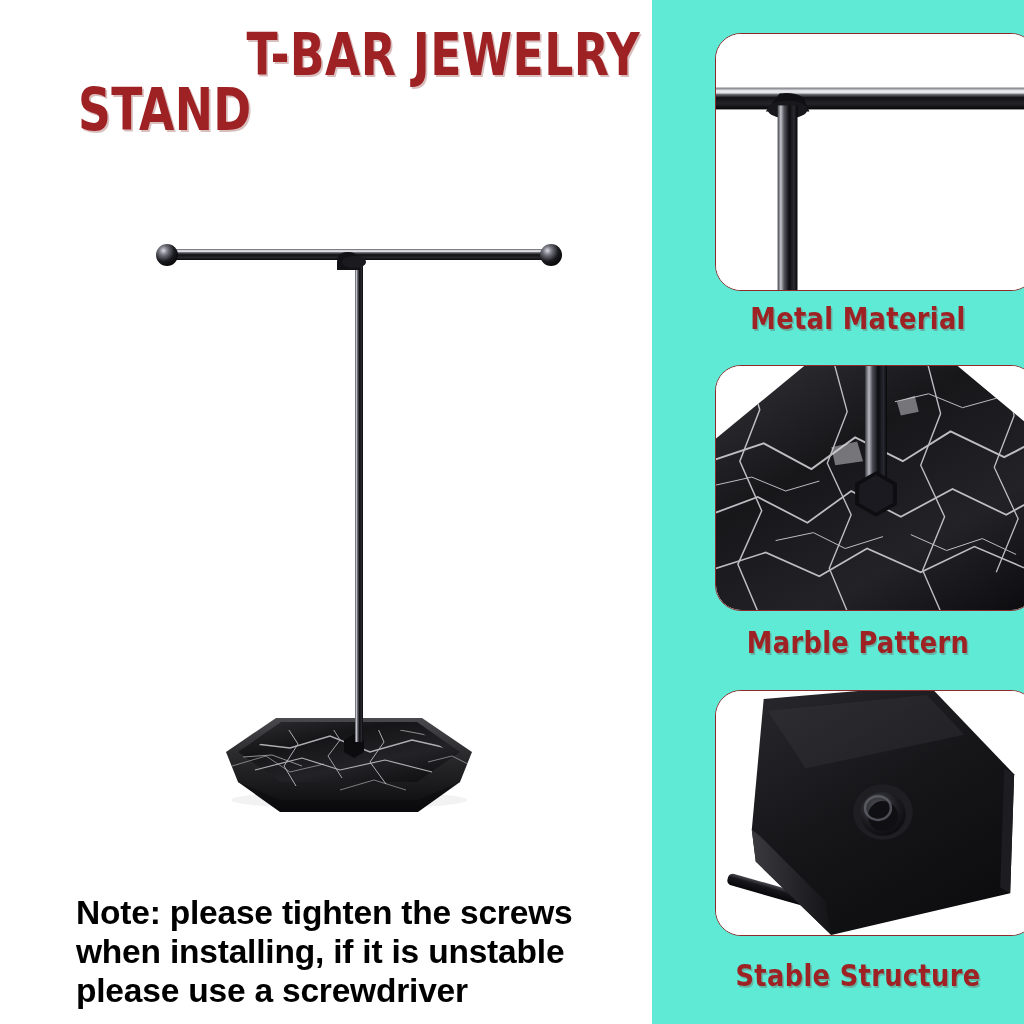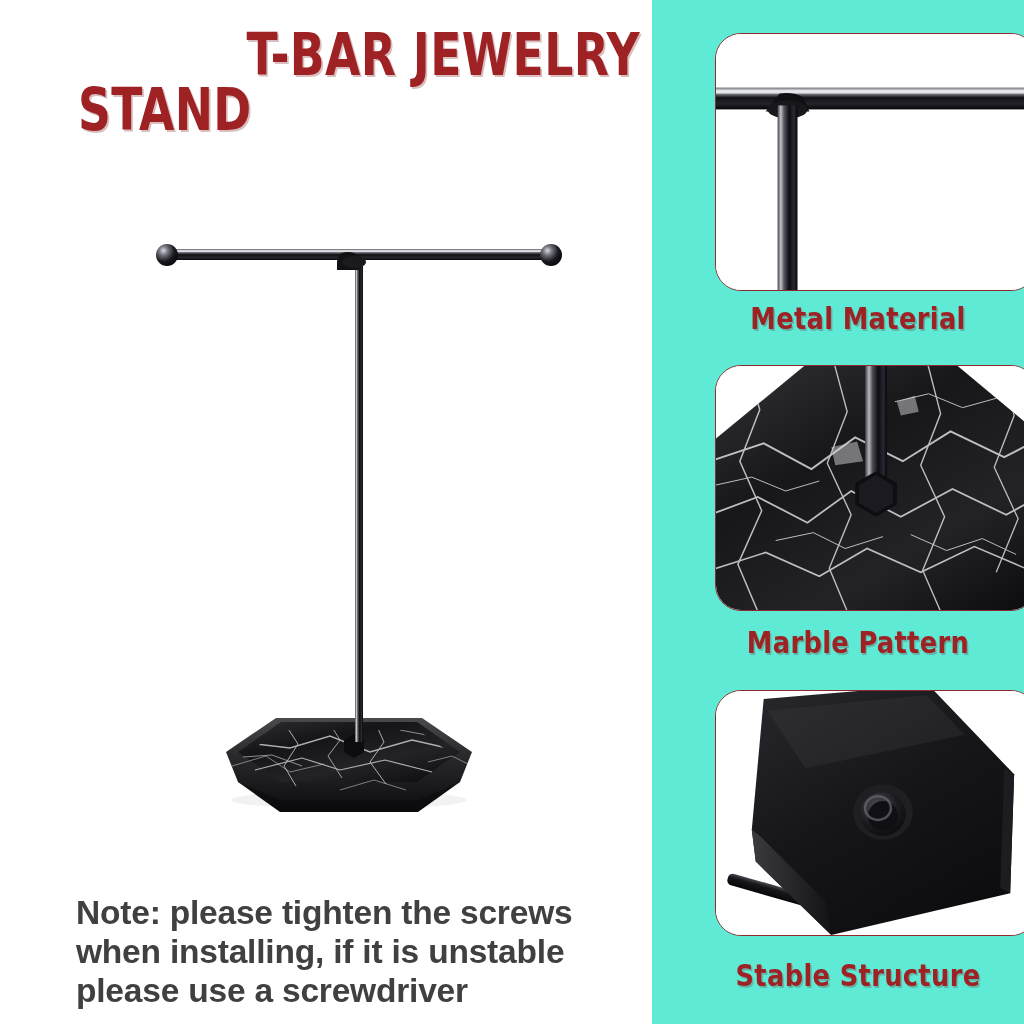--- a/index.html
+++ b/index.html
@@ -69,21 +69,21 @@
   
   #note-block {
     position: absolute;
     left: 36px;
     top: 893px;
     width: 552px;
     font-family: "Liberation Sans", sans-serif;
     font-weight: bold;
     font-size: 33.5px;
     line-height: 1.17;
-    color: #404040;
+    color: #000000;
     letter-spacing: -0.2px;
   }
 
   
   #right-panel {
     position: absolute;
     left: 612px; top: 0;
     width: 412px; height: 1024px;
     background: #5eead4;
   }

